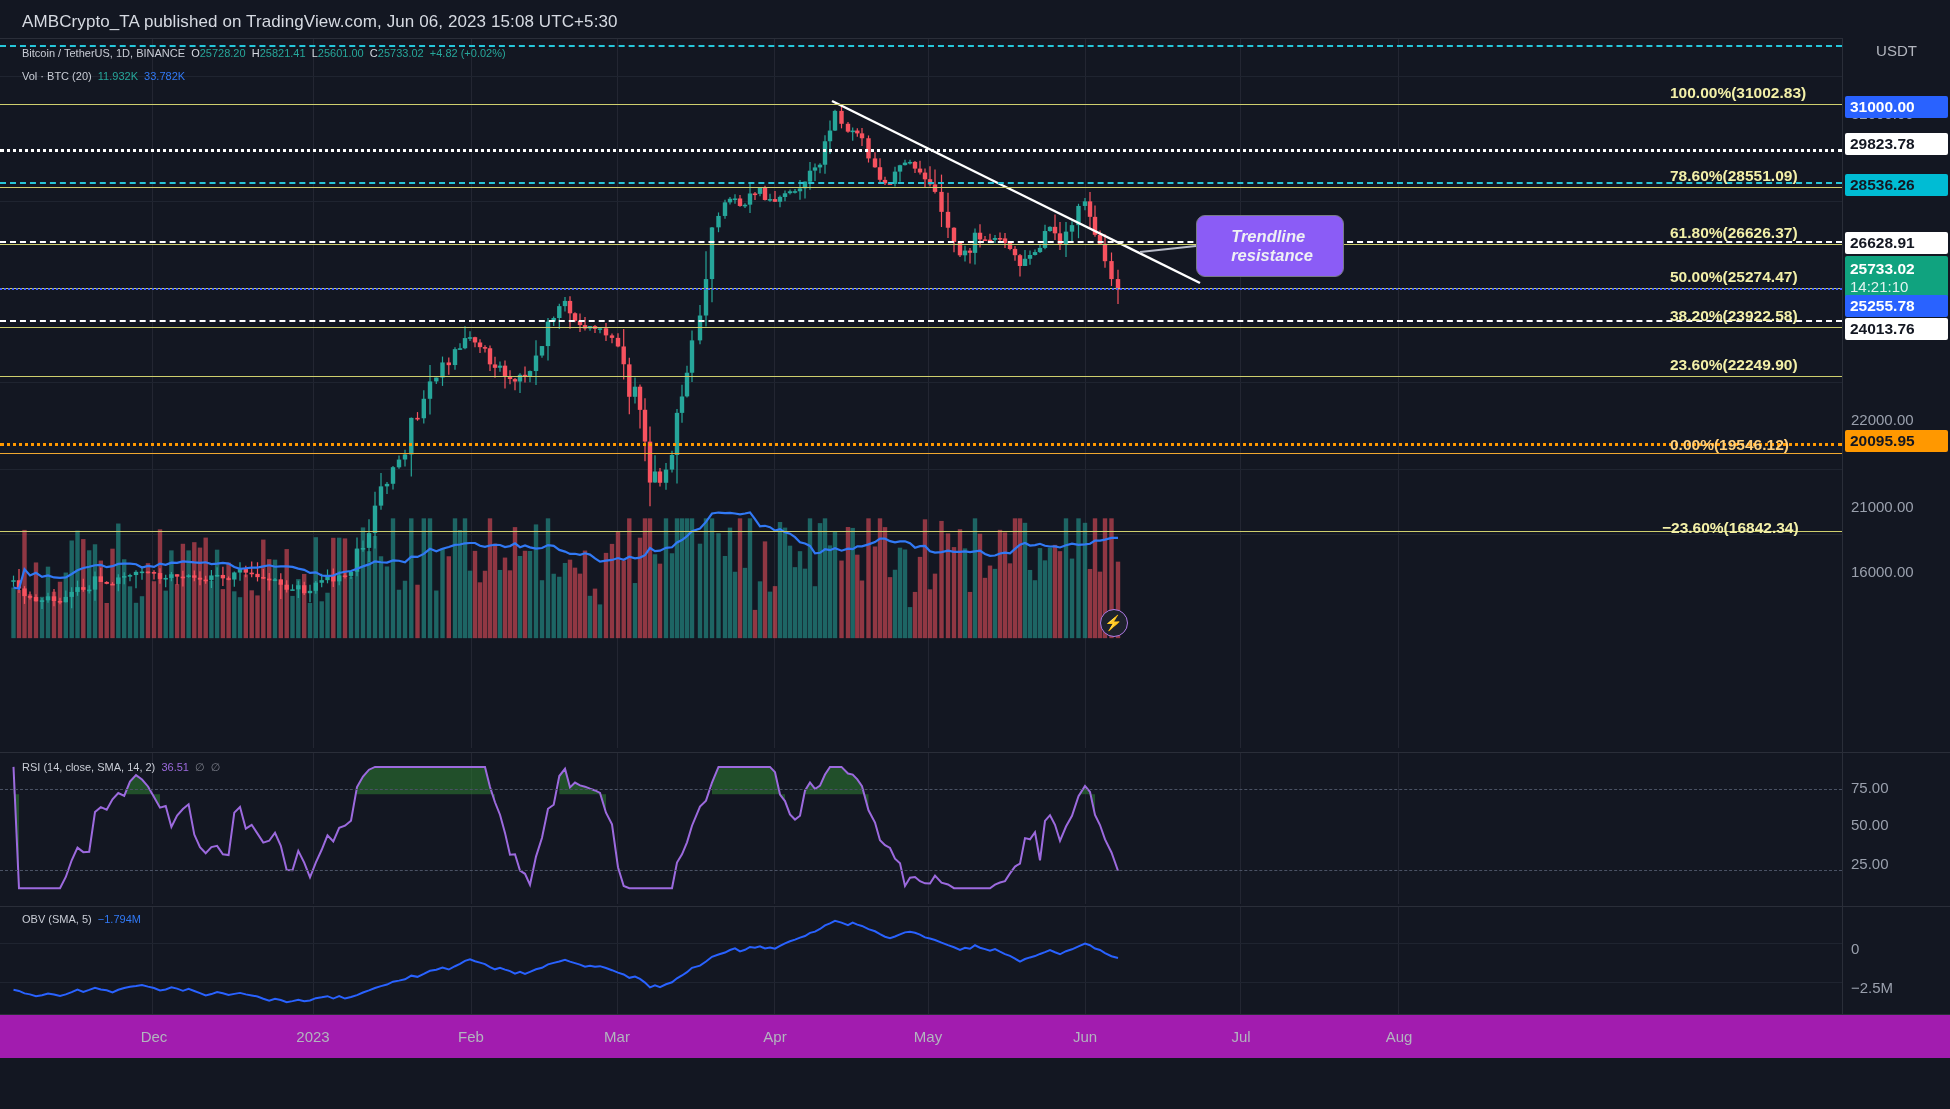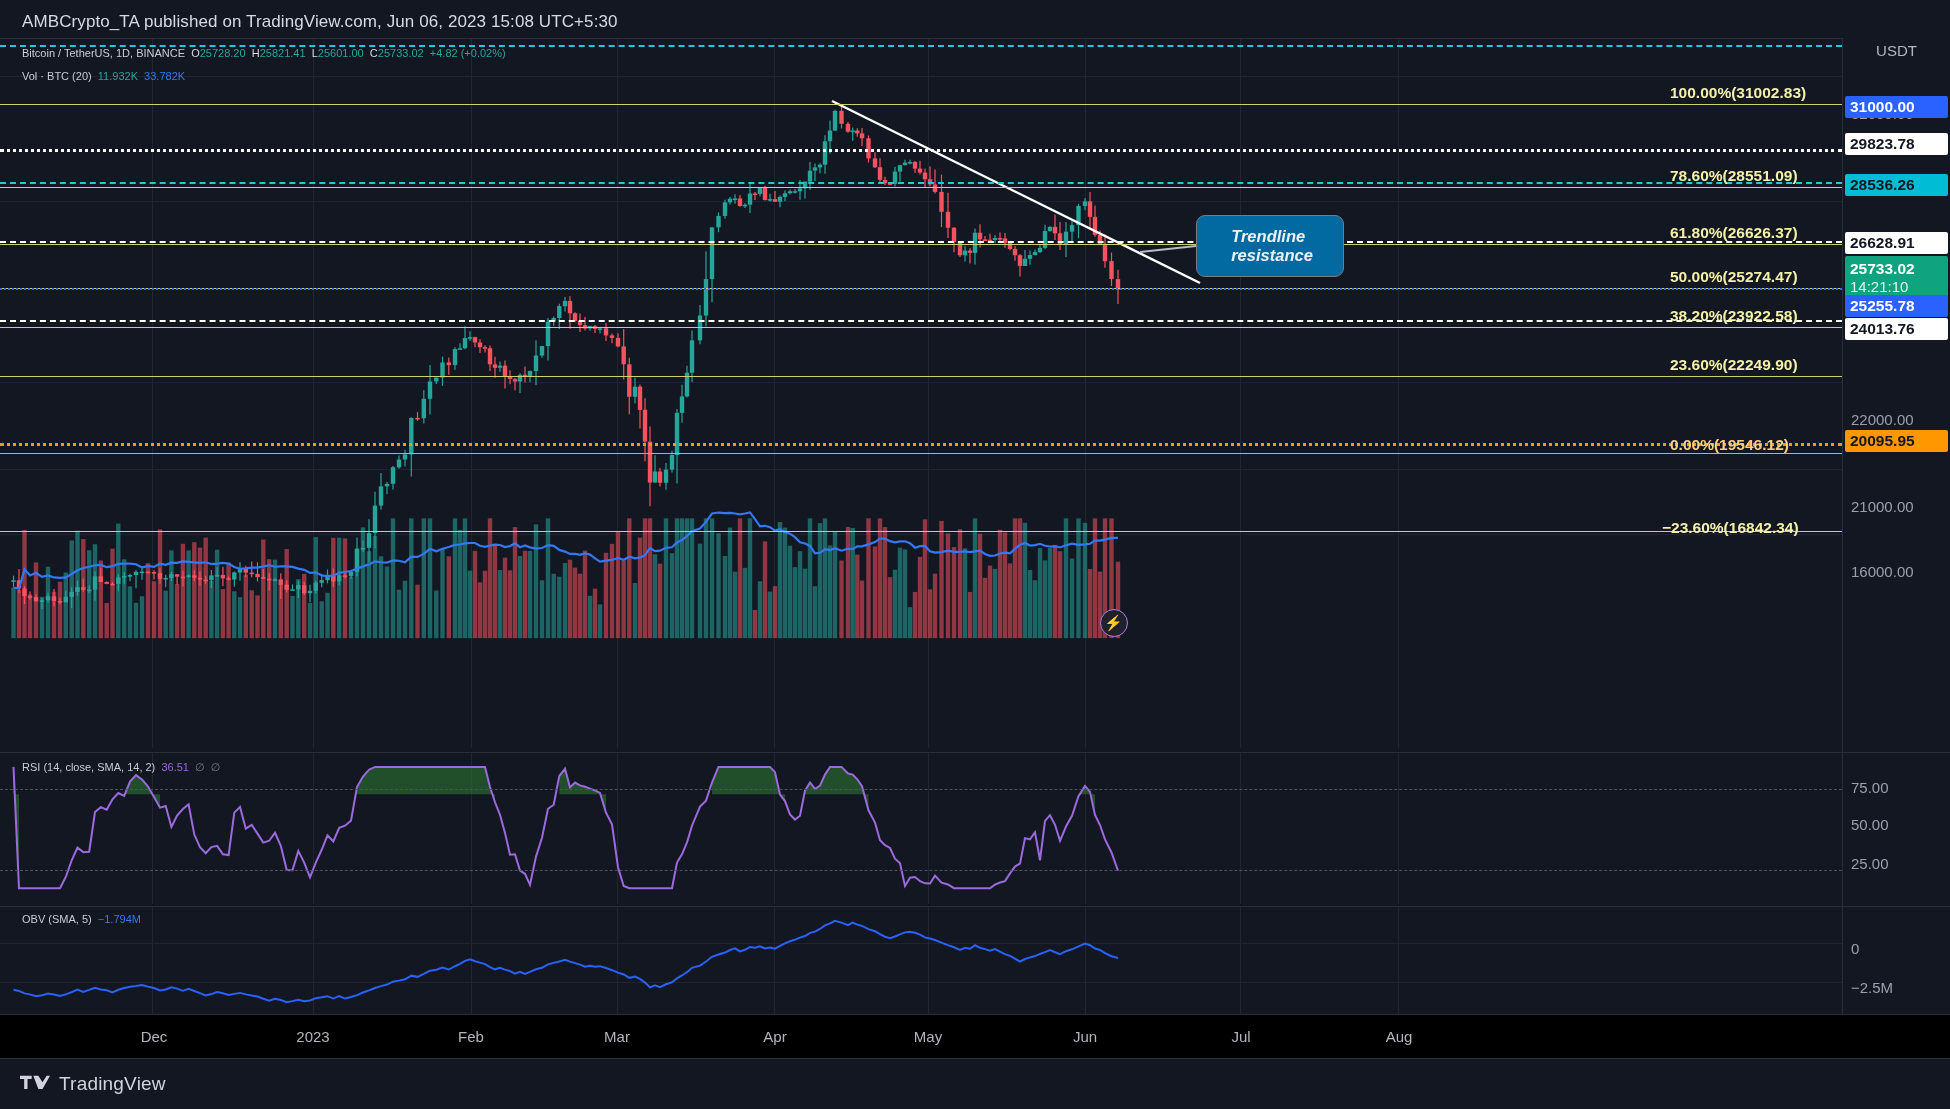--- a/index.html
+++ b/index.html
@@ -61,21 +61,21 @@
     padding:2px 5px; border-radius:2px; transform:translateY(-50%);
     white-space:nowrap; font-weight:700;
   }
   .ax-badge.tall{ line-height:1.25; padding:3px 5px; }
   .ax-badge .sub{ display:block; font-weight:400; font-size:15px; opacity:.88; }
   .axis-sep{ position:absolute; left:0; right:0; height:1px; background:#2a2e39; }
 
   
   #timeaxis{
     position:absolute; left:0; top:1014px; width:1950px; height:44px;
-    border-top:1px solid #2a2e39; background:#000000;
+    border-top:1px solid #2a2e39; background:#a21caf;
   }
   .t-lab{
     position:absolute; top:13px; font-size:15px; color:#b2b5be;
     transform:translateX(-50%); white-space:nowrap;
   }
 
   
   #bottombar{
     position:absolute; left:0; top:1058px; width:1950px; height:51px;
     background:#131722; border-top:1px solid #2a2e39;
@@ -97,21 +97,21 @@
   .dash-cyan { border-top:2px dashed #26c6da; }
   .dash-white{ border-top:2px dashed #ffffff; }
   .dot-white { border-top:3px dotted #ffffff; }
   .dot-blue  { border-top:2px dotted #4060ff; }
   .dot-orange{ border-top:3px dotted #ff9800; }
   .dash-gray { border-top:1px dashed #4a5264; }
 
   
   #tl-bubble{
     position:absolute; left:1196px; top:176px; width:148px; height:62px;
-    background:#0369a1; border:1px solid #787b86; border-radius:9px;
+    background:#8b5cf6; border:1px solid #787b86; border-radius:9px;
     z-index:40; display:flex; align-items:center; justify-content:center;
   }
   #tl-bubble span{
     font-size:16.5px; font-style:italic; font-weight:700; color:#eef0f4;
     line-height:1.18; text-align:left; padding-left:4px;
   }
 
   
   #bolt{
     position:absolute; left:1100px; top:570px; width:28px; height:28px;
@@ -903,22 +903,13 @@
     <div class="t-lab" style="left:313px">2023</div>
     <div class="t-lab" style="left:471px">Feb</div>
     <div class="t-lab" style="left:617px">Mar</div>
     <div class="t-lab" style="left:775px">Apr</div>
     <div class="t-lab" style="left:928px">May</div>
     <div class="t-lab" style="left:1085px">Jun</div>
     <div class="t-lab" style="left:1241px">Jul</div>
     <div class="t-lab" style="left:1399px">Aug</div>
   </div>
 
-  <div id="bottombar">
-    <div class="tv-logo">
-      <svg width="30" height="20" viewBox="0 0 36 22">
-        <path d="M0 1 h14 v4 H9 v12 H5 V5 H0 Z" fill="#d1d4dc"></path>
-        <path d="M16 1 h6 l5 8 5 -8 h4 l-9 16 h-5 Z" fill="#d1d4dc"></path>
-      </svg>
-      <span class="txt">TradingView</span>
-    </div>
-  </div>
 </div>
 
 </body></html>

